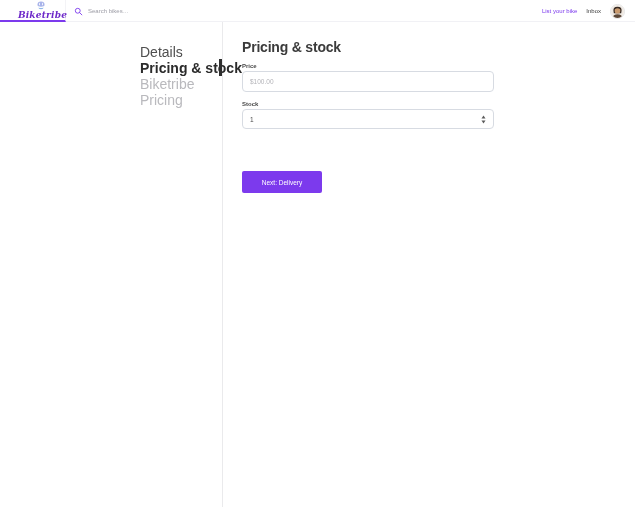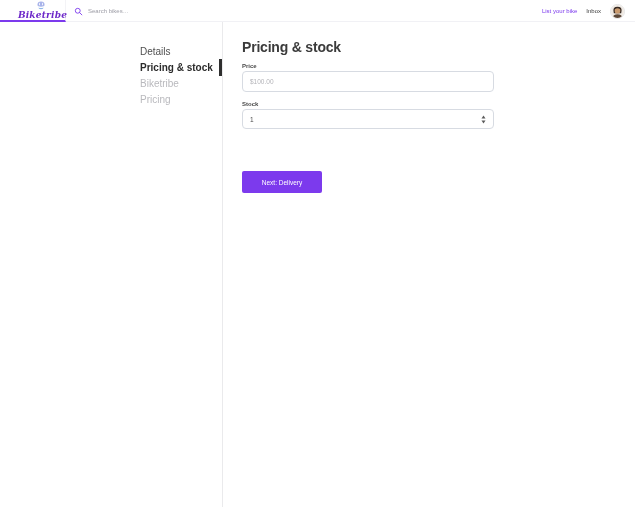--- a/index.html
+++ b/index.html
@@ -27,21 +27,21 @@
   .top-link { font-size:6px; cursor:pointer; white-space:nowrap; }
   .link-accent { color:#7c3aed; margin-right:9px; }
   .link-plain  { color:#3d3d3d; margin-right:9px; }
   .avatar { width:15px; height:15px; border-radius:50%; overflow:hidden; cursor:pointer;
             border:1px solid #e4e4e4; flex:0 0 auto; }
   .avatar svg { display:block; width:100%; height:100%; }
 
   
   .divider-v { position:absolute; left:222px; top:22px; width:1px; height:485px; background:#eaeaec; }
   .wizard-nav { position:absolute; left:140px; top:44px; width:78px; }
-  .step { height:16px; line-height:16px; font-size:10px; cursor:pointer; white-space:nowrap; }
+  .step { height:16px; line-height:16px; font-size:14px; cursor:pointer; white-space:nowrap; }
   .step.completed { color:#4f4f4f; }
   .step.active    { color:#2b2b2b; font-weight:bold; }
   .step.upcoming  { color:#b9b9bd; cursor:default; }
   .active-bar { position:absolute; left:219px; top:59px; width:3px; height:17px; background:#2e2e2e; }
 
   
   .main { position:absolute; left:242px; top:0; width:252px; }
   .panel-title { position:absolute; top:39px; left:0; font-size:14px; font-weight:bold;
                  color:#3b3b3b; letter-spacing:-0.2px; white-space:nowrap; }
   .field-label { position:absolute; left:0; font-size:6px; font-weight:bold; color:#4a4a4a; }

